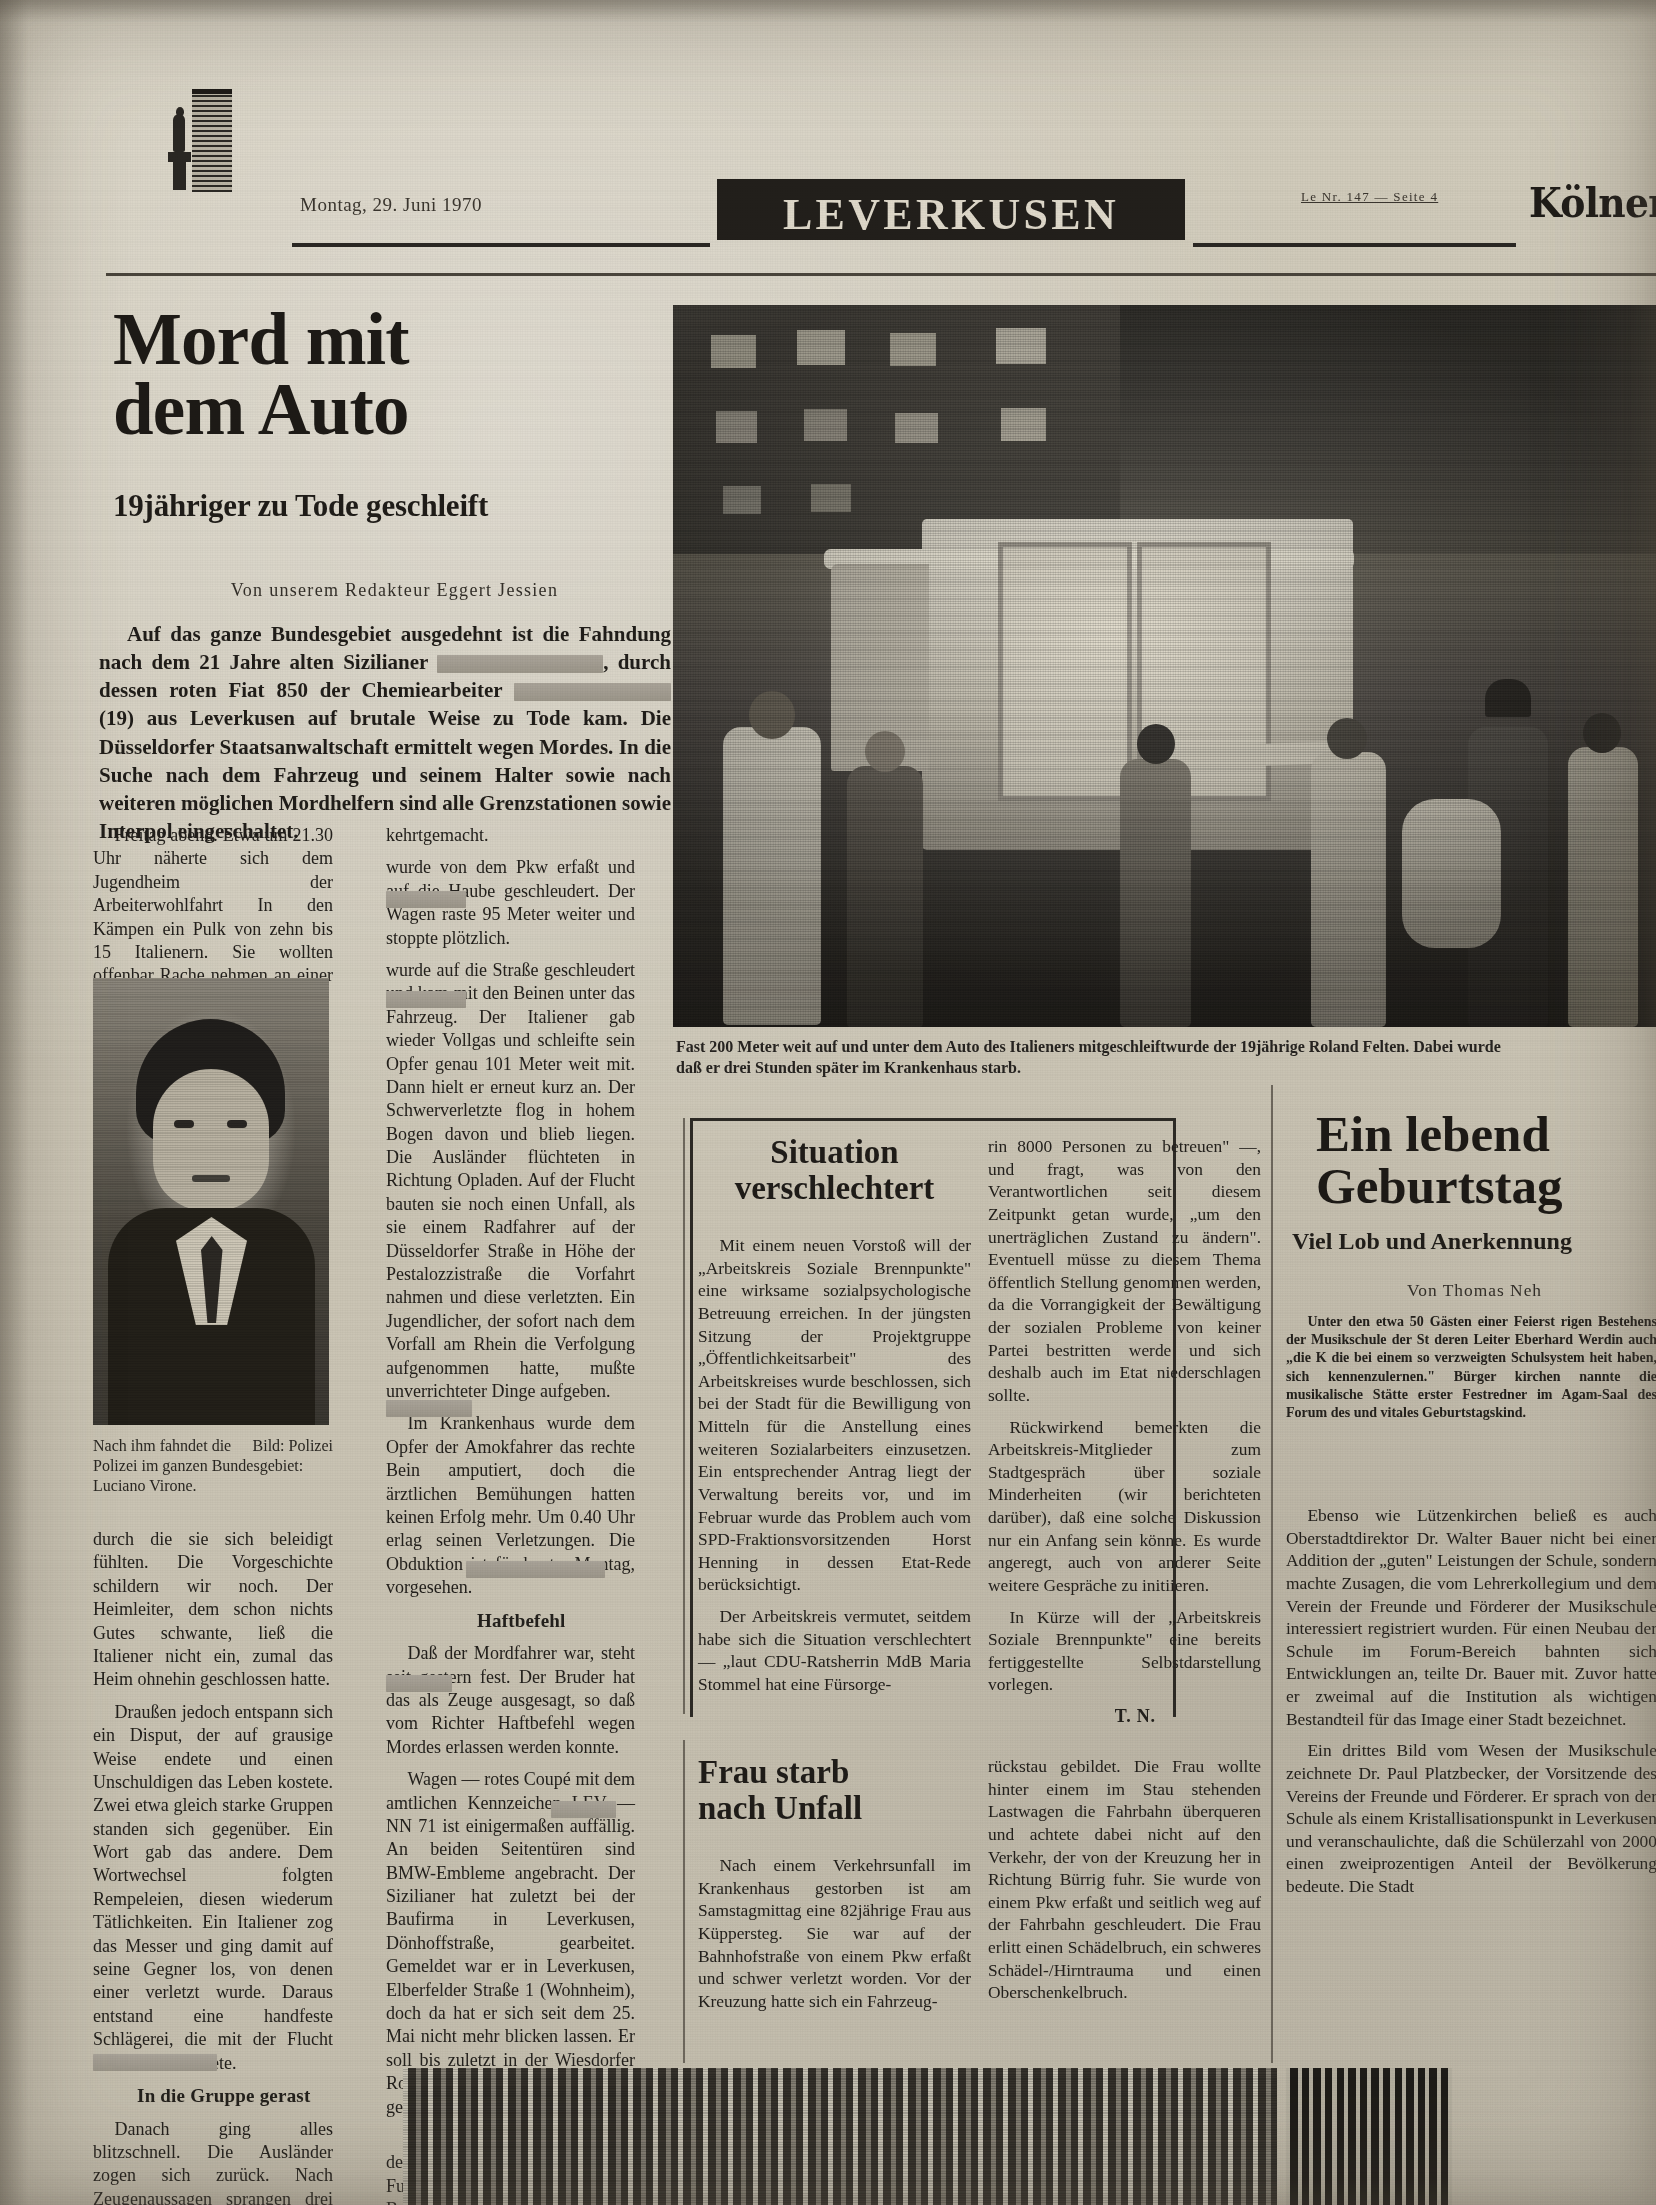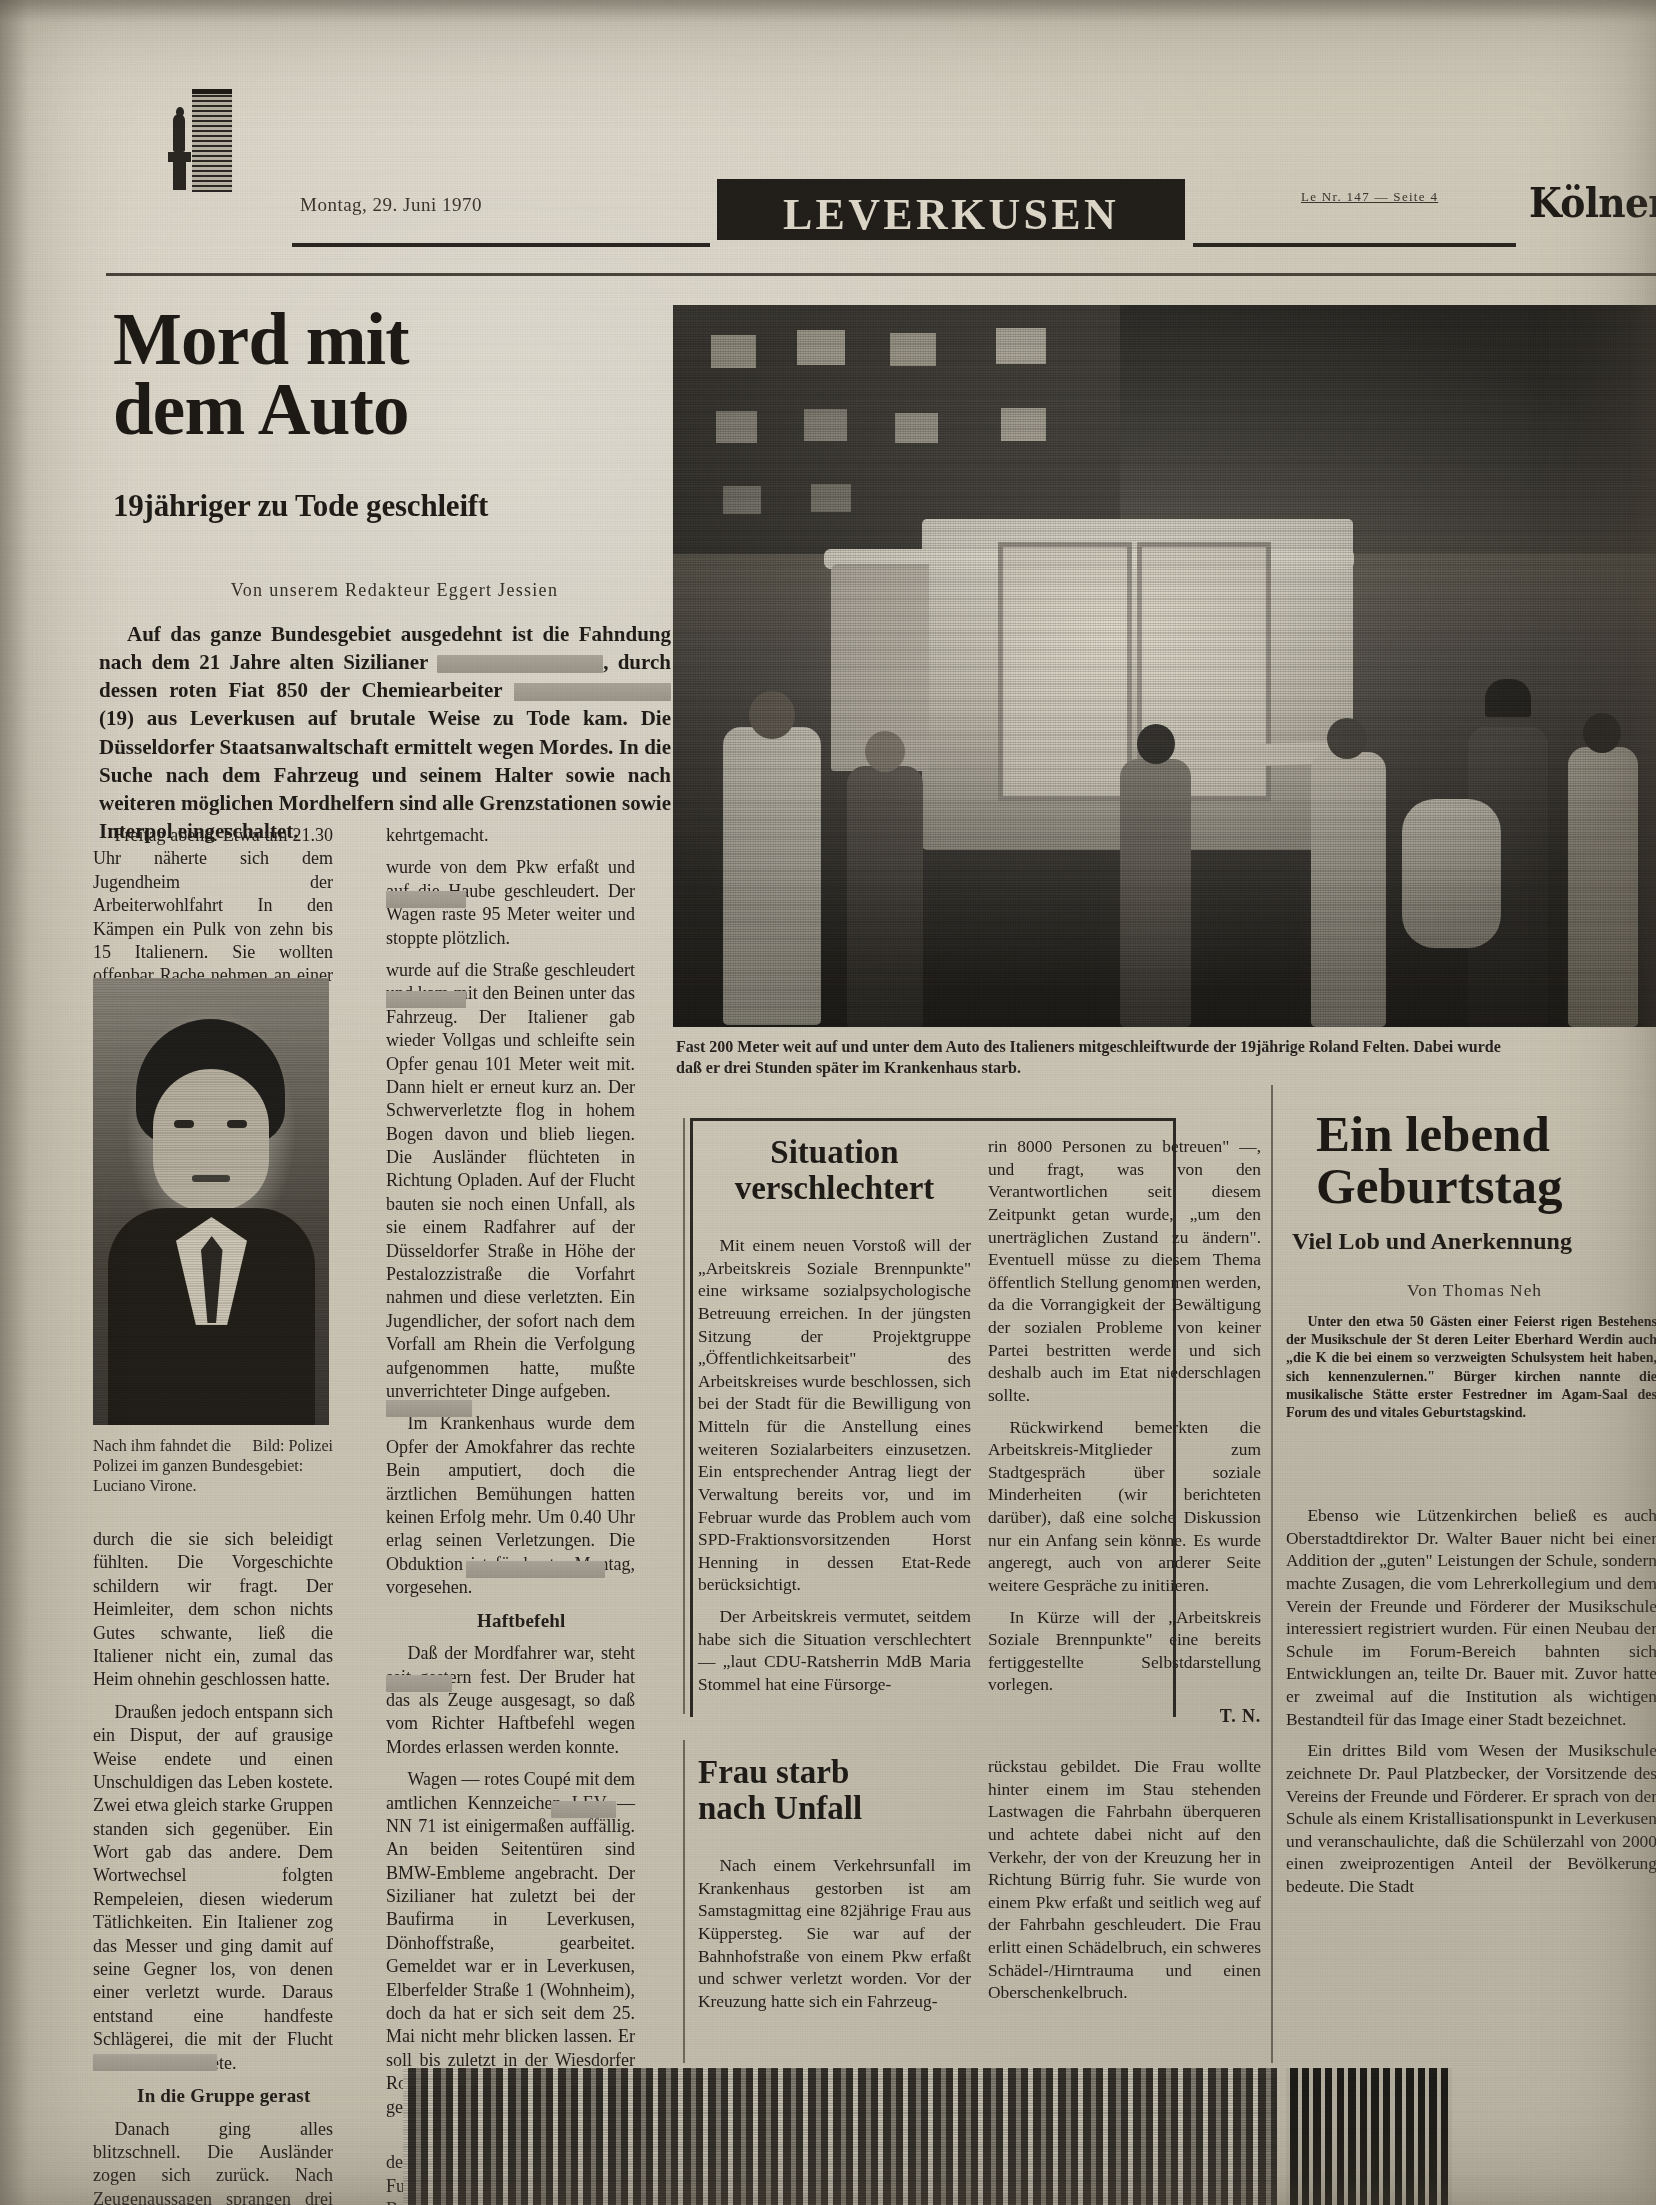--- a/index.html
+++ b/index.html
@@ -177,21 +177,21 @@
   #box-situation{
     position:absolute;left:690px;top:1118px;width:480px;height:596px;
     border-left:3.3px solid #2d2a25;border-top:3.3px solid #2d2a25;border-right:3.3px solid #2d2a25;
   }
   #sit-head{
     position:absolute;left:698px;top:1135px;width:273px;text-align:center;
     font-size:33px;line-height:1.08;font-weight:bold;color:#1f1c18;
   }
   #sit-colA{left:698px;top:1234px;width:273px;font-size:17.4px;}
   #sit-colB{left:988px;top:1135px;width:273px;font-size:17.4px;}
-  .signoff{text-align:right;font-weight:bold;font-size:18px;margin-top:3.3px;text-indent:0;letter-spacing:0.8px;}
+  .signoff{text-align:center;font-weight:bold;font-size:18px;margin-top:3.3px;text-indent:0;letter-spacing:0.8px;}
 
   
   #geb-head{
     position:absolute;left:1316px;top:1108px;width:414px;
     font-size:51px;line-height:1.02;font-weight:bold;color:#1d1a16;white-space:nowrap;
   }
   #geb-sub{
     position:absolute;left:1292px;top:1228px;width:389px;
     font-size:24px;font-weight:bold;color:#201d19;white-space:nowrap;
   }
@@ -295,21 +295,21 @@
       <div class="shirt"></div>
       <div class="tie"></div>
     <div class="sgrain"></div>
   </div>
   <div id="portrait-caption">
     <span class="credit">Bild: Polizei</span>
     <span>Nach ihm fahndet die Polizei im ganzen Bundesgebiet: Luciano Virone.</span>
   </div>
 
   <div id="colA2" class="col">
-    <p class="noind">durch die sie sich beleidigt fühlten. Die Vorgeschichte schildern wir fragt. Der Heimleiter, dem schon nichts Gutes schwante, ließ die Italiener nicht ein, zumal das Heim ohnehin geschlossen hatte.</p>
+    <p class="noind">durch die sie sich beleidigt fühlten. Die Vorgeschichte schildern wir noch. Der Heimleiter, dem schon nichts Gutes schwante, ließ die Italiener nicht ein, zumal das Heim ohnehin geschlossen hatte.</p>
     <p>Draußen jedoch entspann sich ein Disput, der auf grausige Weise endete und einen Unschuldigen das Leben kostete. Zwei etwa gleich starke Gruppen standen sich gegenüber. Ein Wort gab das andere. Dem Wortwechsel folgten Rempeleien, diesen wiederum Tätlichkeiten. Ein Italiener zog das Messer und ging damit auf seine Gegner los, von denen einer verletzt wurde. Daraus entstand eine handfeste Schlägerei, die mit der Flucht der Italiener endete.</p>
     <p class="sub-h">In die Gruppe gerast</p>
     <p>Danach ging alles blitzschnell. Die Ausländer zogen sich zurück. Nach Zeugenaussagen sprangen drei bis fünf Mann plötzlich in den Fiat und brausten mit fliegendem Start auf die auf der Straße stehende Gruppe zu. Die jungen Leute spritzten auseinander, doch</p>
 
   </div>
 
   <div id="colB" class="col">
     <p class="noind">kehrtgemacht.</p>
     <p class="noind">wurde von dem Pkw erfaßt und auf die Haube geschleudert. Der Wagen raste 95 Meter weiter und stoppte plötzlich.</p>
     <p class="noind">wurde auf die Straße geschleudert und kam mit den Beinen unter das Fahrzeug. Der Italiener gab wieder Vollgas und schleifte sein Opfer genau 101 Meter weit mit. Dann hielt er erneut kurz an. Der Schwerverletzte flog in hohem Bogen davon und blieb liegen. Die Ausländer flüchteten in Richtung Opladen. Auf der Flucht bauten sie noch einen Unfall, als sie einem Radfahrer auf der Düsseldorfer Straße in Höhe der Pestalozzistraße die Vorfahrt nahmen und diese verletzten. Ein Jugendlicher, der sofort nach dem Vorfall am Rhein die Verfolgung aufgenommen hatte, mußte unverrichteter Dinge aufgeben.</p>

